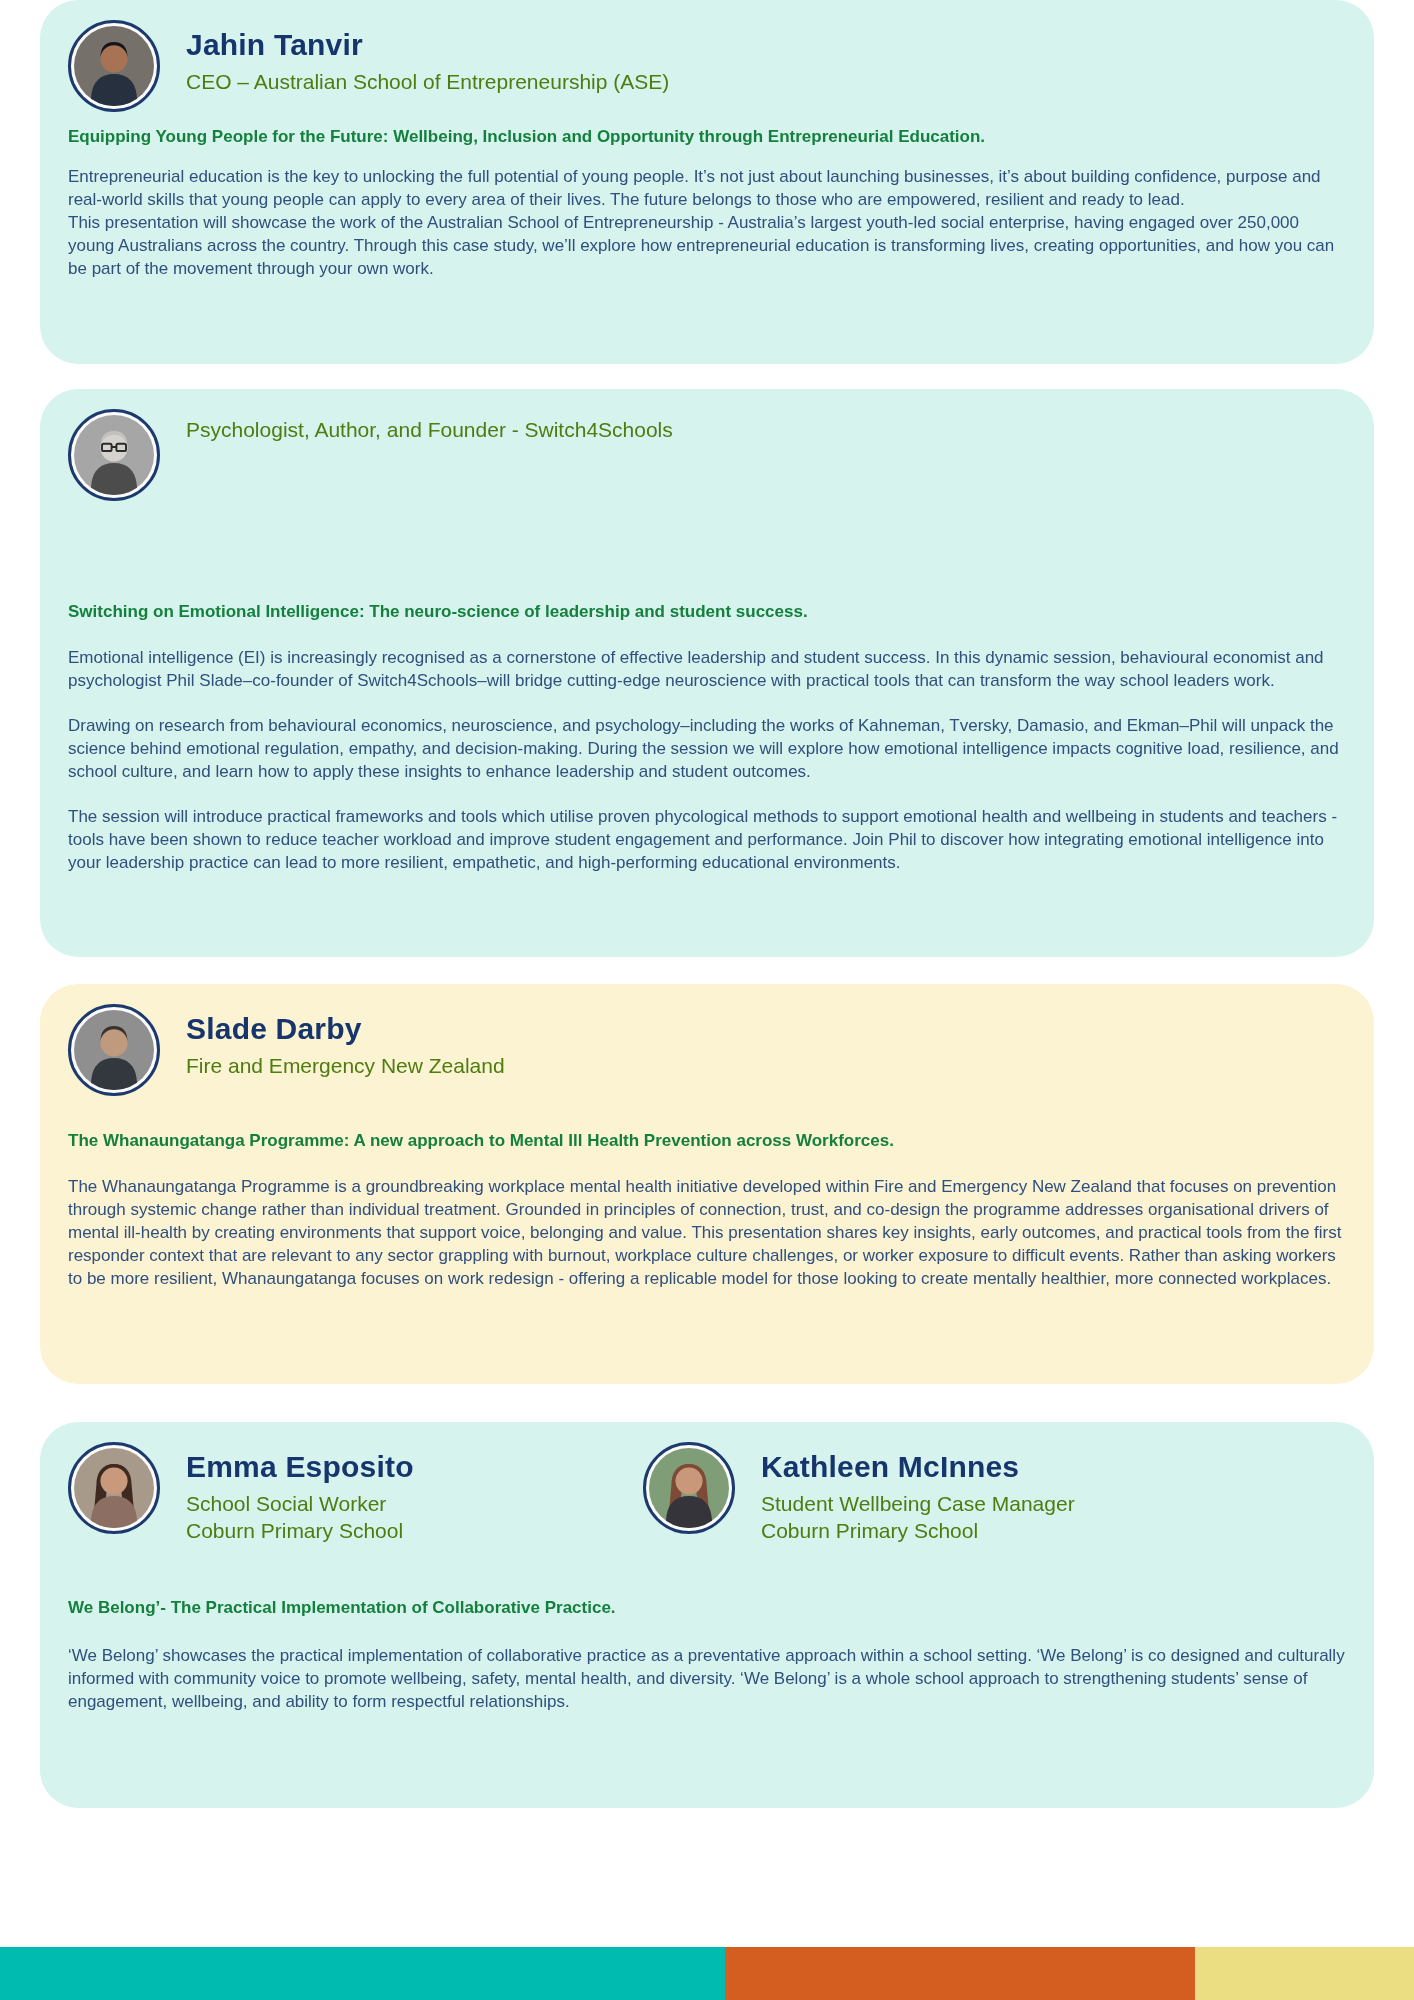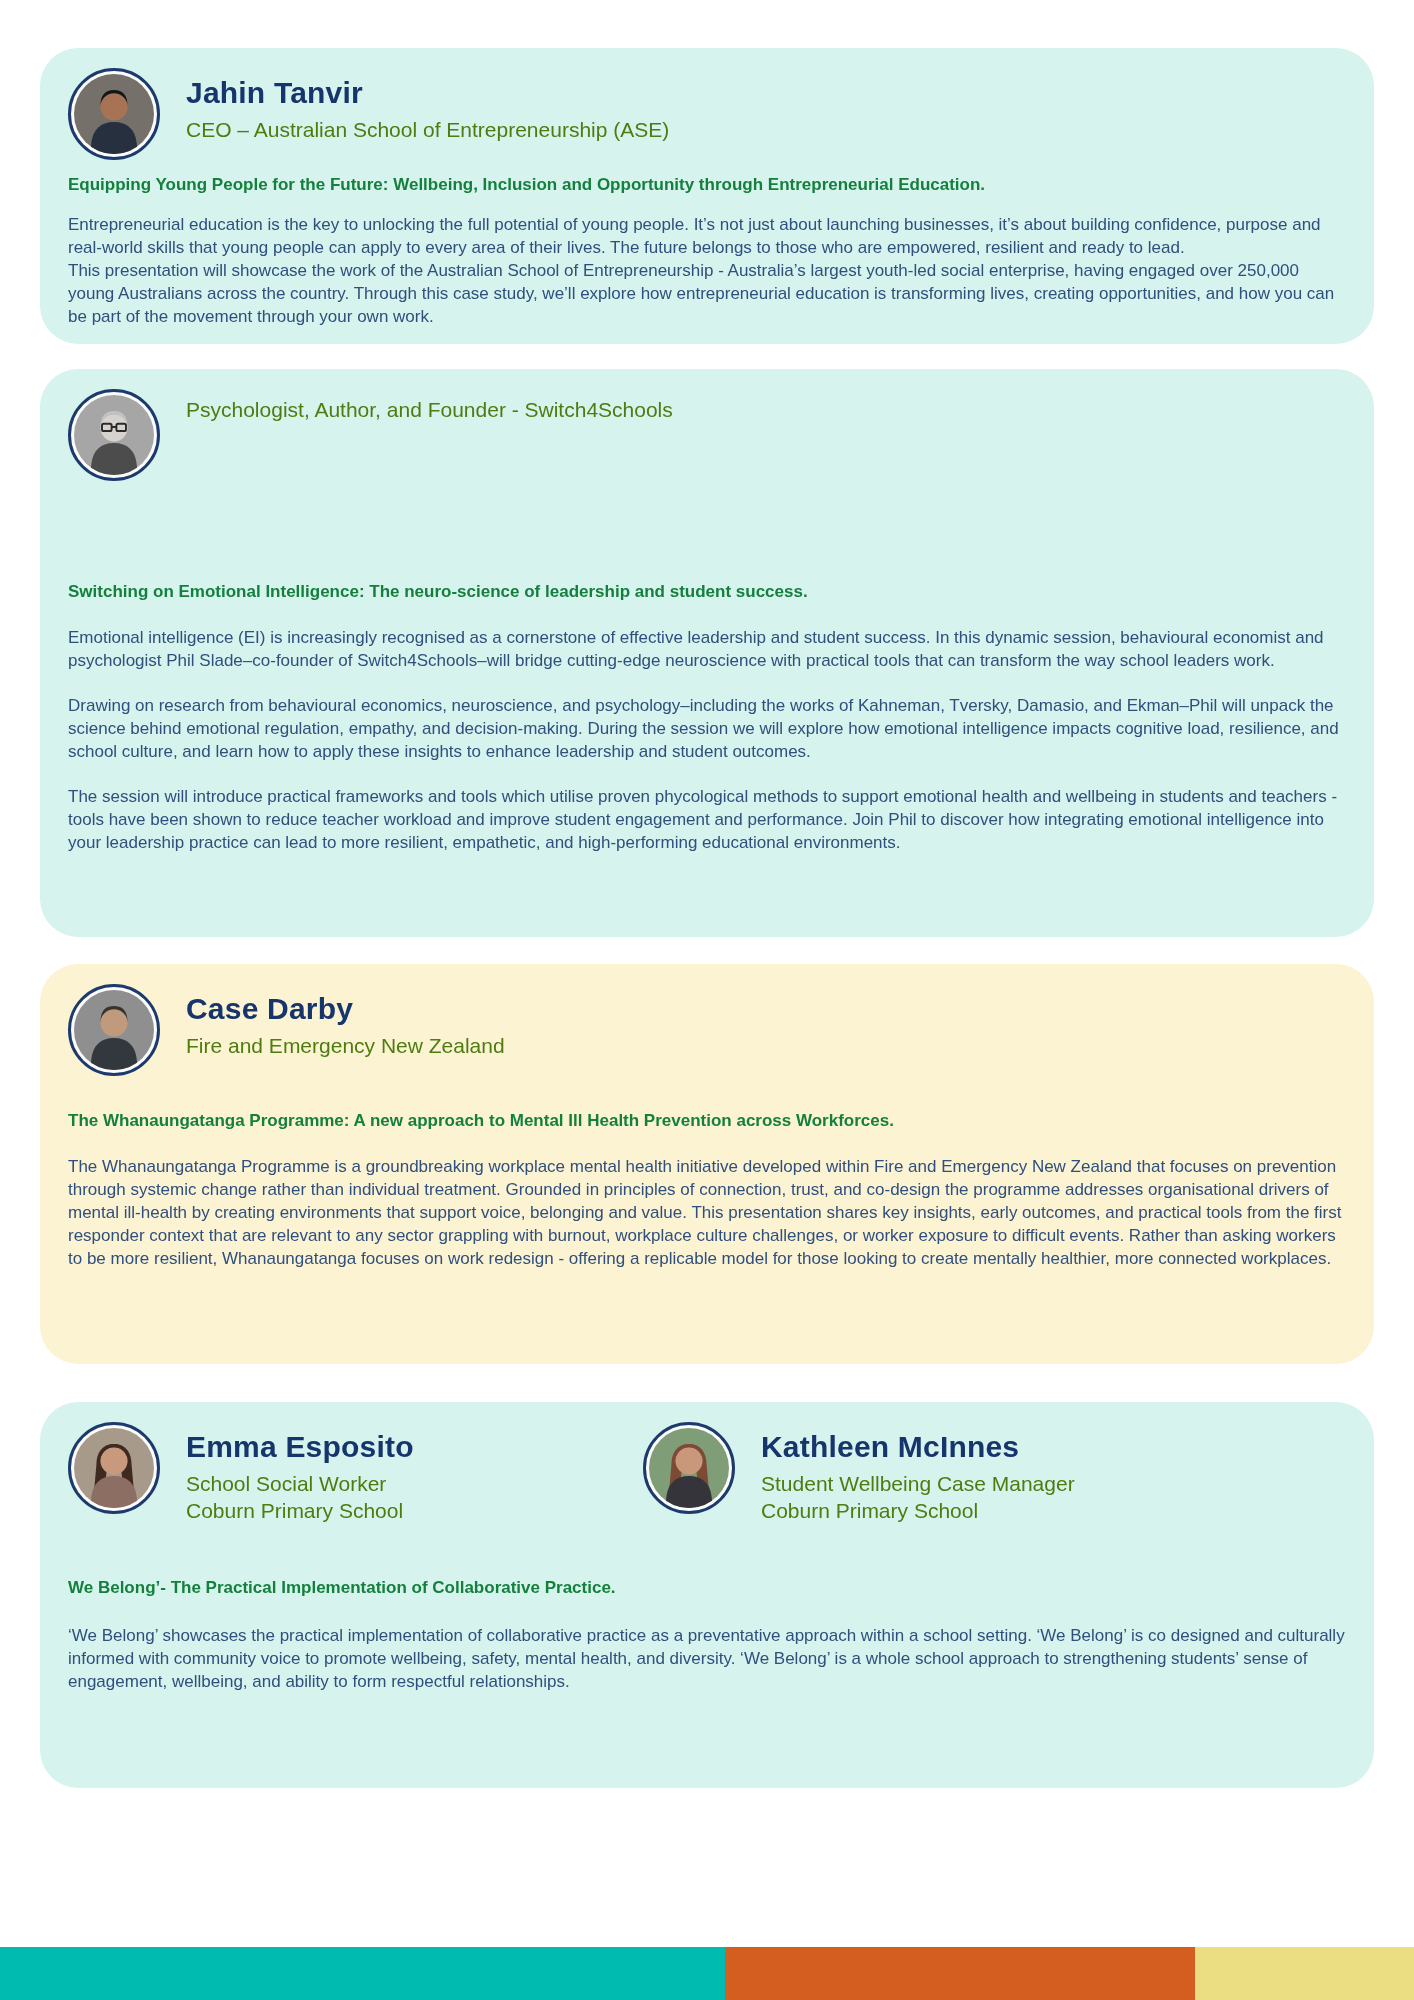--- a/index.html
+++ b/index.html
@@ -8,21 +8,21 @@
     font-family:"Liberation Sans", sans-serif;
     -webkit-font-smoothing:antialiased;
   }
   .cards{width:1334px;margin:0 0 0 40px;}
   .card{
     box-sizing:border-box;width:1334px;border-radius:38px;
     padding:20px 26px 20px 28px;overflow:hidden;
   }
   .theme-teal{background:#d6f3ee;}
   .theme-yellow{background:#fcf3d3;}
-  .card--1{margin-top:48px;height:296px;}
+  .card--1{height:364px;}
   .card--2{margin-top:25px;height:568px;}
   .card--3{margin-top:27px;height:400px;}
   .card--4{margin-top:38px;height:386px;}
 
   .card-header{display:flex;flex-direction:row;}
   .card--4 .card-header{display:grid;grid-template-columns:575px 1fr;}
   .card--1 .card-header{margin-bottom:14px;}
   .card--2 .card-header{margin-bottom:100px;}
   .card--3 .card-header{margin-bottom:34px;}
   .card--4 .card-header{margin-bottom:52px;}
@@ -145,21 +145,21 @@
         <path class="av-hair-short" d="M33 41a17 17 0 0 1 34 0c0-15-6-21-17-21s-17 6-17 21z"></path>
         <path class="av-torso" d="M50 60c-17 0-26 10-28 24l-2 16h60l-2-16c-2-14-11-24-28-24z"></path>
         <g class="av-glasses">
           <rect x="35" y="36" width="12" height="9" rx="2"></rect>
           <rect x="53" y="36" width="12" height="9" rx="2"></rect>
           <line x1="47" y1="40" x2="53" y2="40"></line>
         </g>
       </svg>
     </span>
     <div class="speaker-info">
-      <div class="speaker-name">Case Darby</div>
+      <div class="speaker-name">Slade Darby</div>
       <div class="speaker-role">
               <div>Fire and Emergency New Zealand</div>
             </div>
     </div>
   </div>
       </div>
     <div class="card-topic">The Whanaungatanga Programme: A new approach to Mental Ill Health Prevention across Workforces.</div>
     <div class="card-body">
         <p>The Whanaungatanga Programme is a groundbreaking workplace mental health initiative developed within Fire and Emergency New Zealand that focuses on prevention through systemic change rather than individual treatment. Grounded in principles of connection, trust, and co-design the programme addresses organisational drivers of mental ill-health by creating environments that support voice, belonging and value. This presentation shares key insights, early outcomes, and practical tools from the first responder context that are relevant to any sector grappling with burnout, workplace culture challenges, or worker exposure to difficult events. Rather than asking workers to be more resilient, Whanaungatanga focuses on work redesign - offering a replicable model for those looking to create mentally healthier, more connected workplaces.</p>
       </div>

